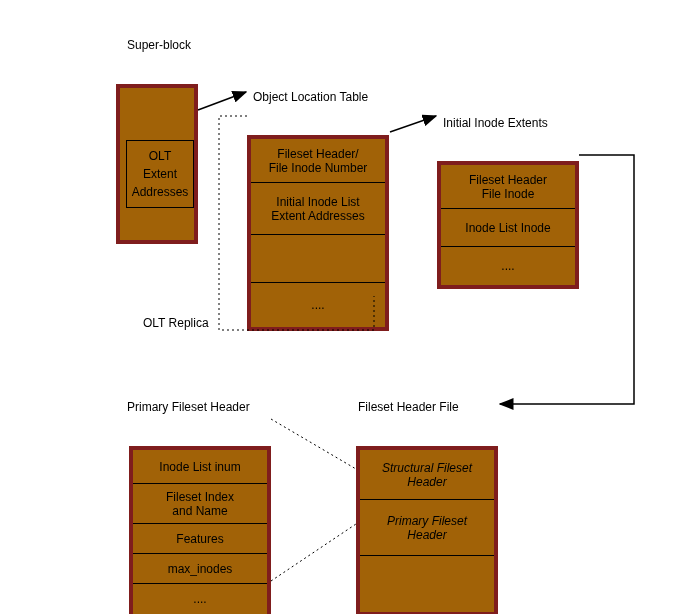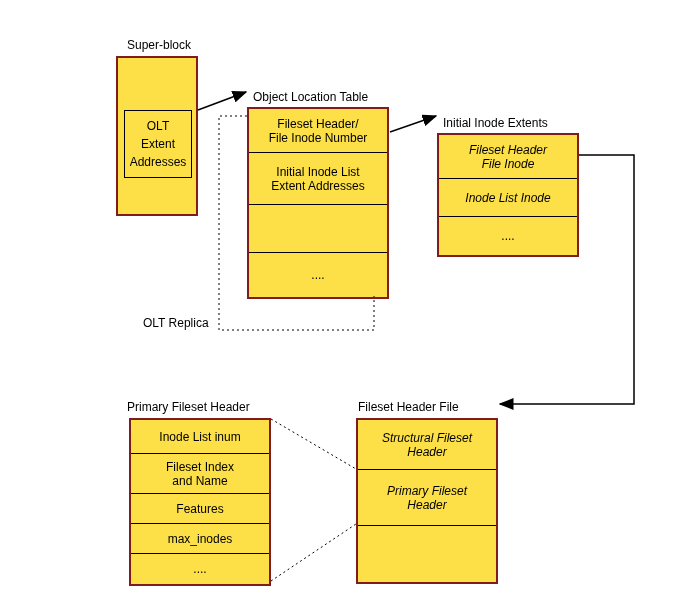--- a/index.html
+++ b/index.html
@@ -13,22 +13,23 @@
     width: 687px;
     height: 614px;
     position: relative;
   }
   .label {
     position: absolute;
     white-space: nowrap;
   }
   .box {
     position: absolute;
-    border: 2px solid #7f1d1d;
-    background: #fde047;
+    border: 4px solid #7f1d1d;
+    background: #a16207;
+    margin-top: 28px;
   }
   .cell {
     border-bottom: 1px solid #000;
     text-align: center;
     display: flex;
     align-items: center;
     justify-content: center;
     flex-direction: column;
     padding: 4px 6px;
   }
@@ -77,24 +78,24 @@
   <div class="cell" style="height:48px;">
       <span></span>
     </div>
   <div class="cell" style="height:44px;">
       <span>....</span>
     </div>
 </div>
 
 <div class="box" style="left:437px; top:133px; width:142px;">
   <div class="cell" style="height:44px;">
-      <span style="white-space:pre-line;font-style:italic;">Fileset Header
+      <span style="white-space:pre-line;">Fileset Header
 File Inode</span>
     </div>
-  <div class="cell" style="height:38px;font-style:italic;">
+  <div class="cell" style="height:38px;">
       <span style="white-space:pre-line;">Inode List Inode</span>
     </div>
   <div class="cell" style="height:38px;">
       <span>....</span>
     </div>
 </div>
 
 <div class="box" style="left:129px; top:418px; width:142px;">
   <div class="cell" style="height:34px;">
       <span>Inode List inum</span>

